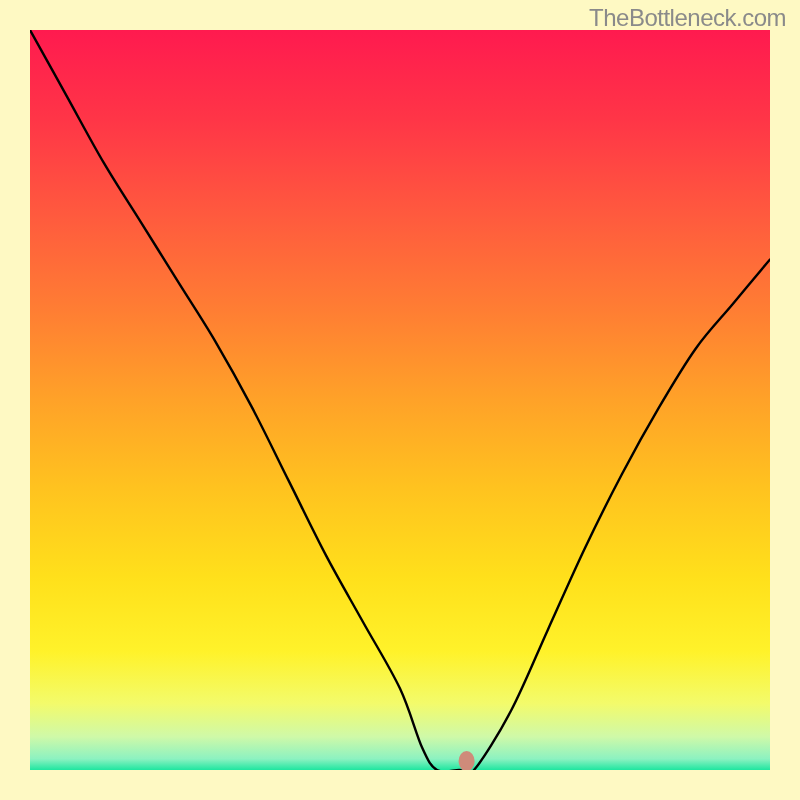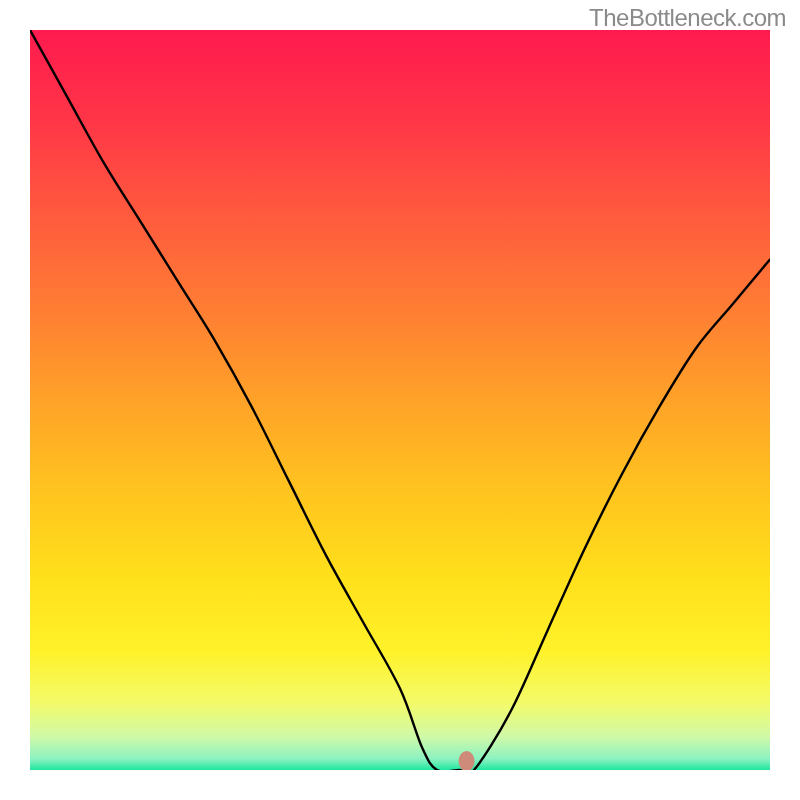--- a/index.html
+++ b/index.html
@@ -10,21 +10,21 @@
     background: #000;
     font-family: Arial, Helvetica, sans-serif;
     overflow: hidden;
   }
   .frame {
     position: absolute;
     top: 0;
     left: 0;
     width: 800px;
     height: 800px;
-    background: #ffffff;
+    background: #fef9c3;
   }
   .attribution {
     position: absolute;
     top: 4px;
     right: 14px;
     color: #8a8a8a;
     font-size: 24px;
     font-weight: 400;
     letter-spacing: -0.5px;
   }

